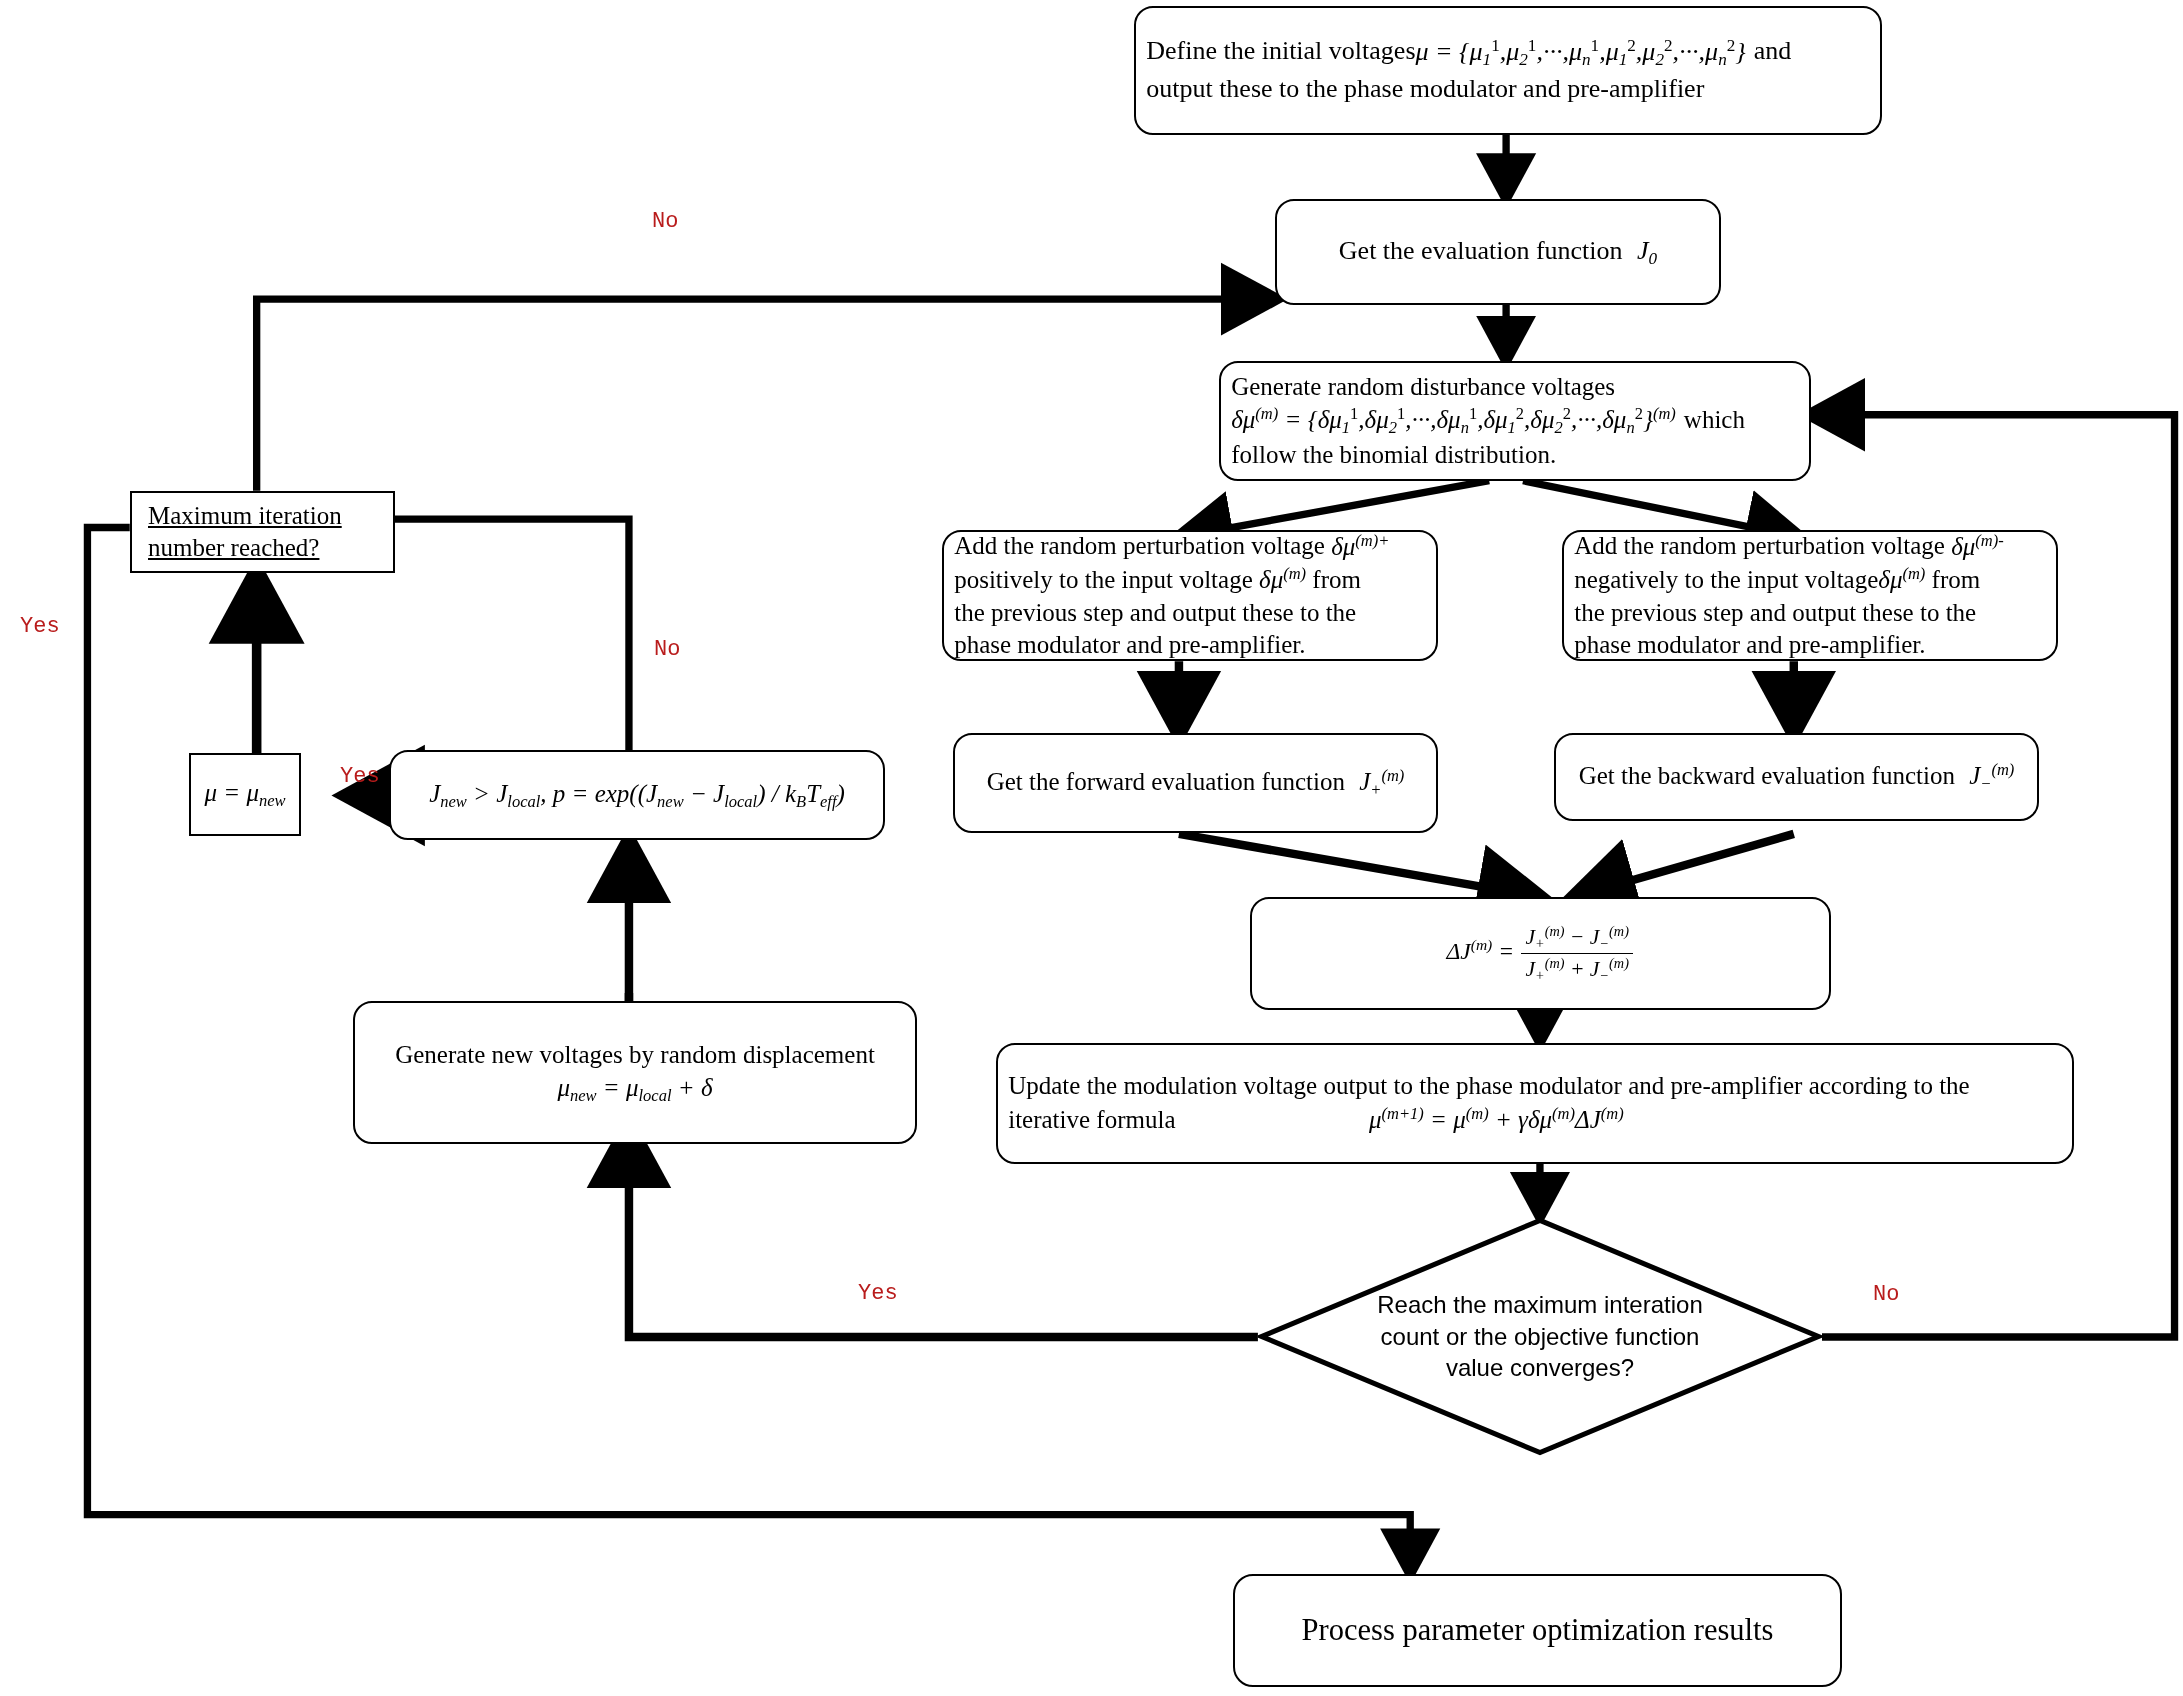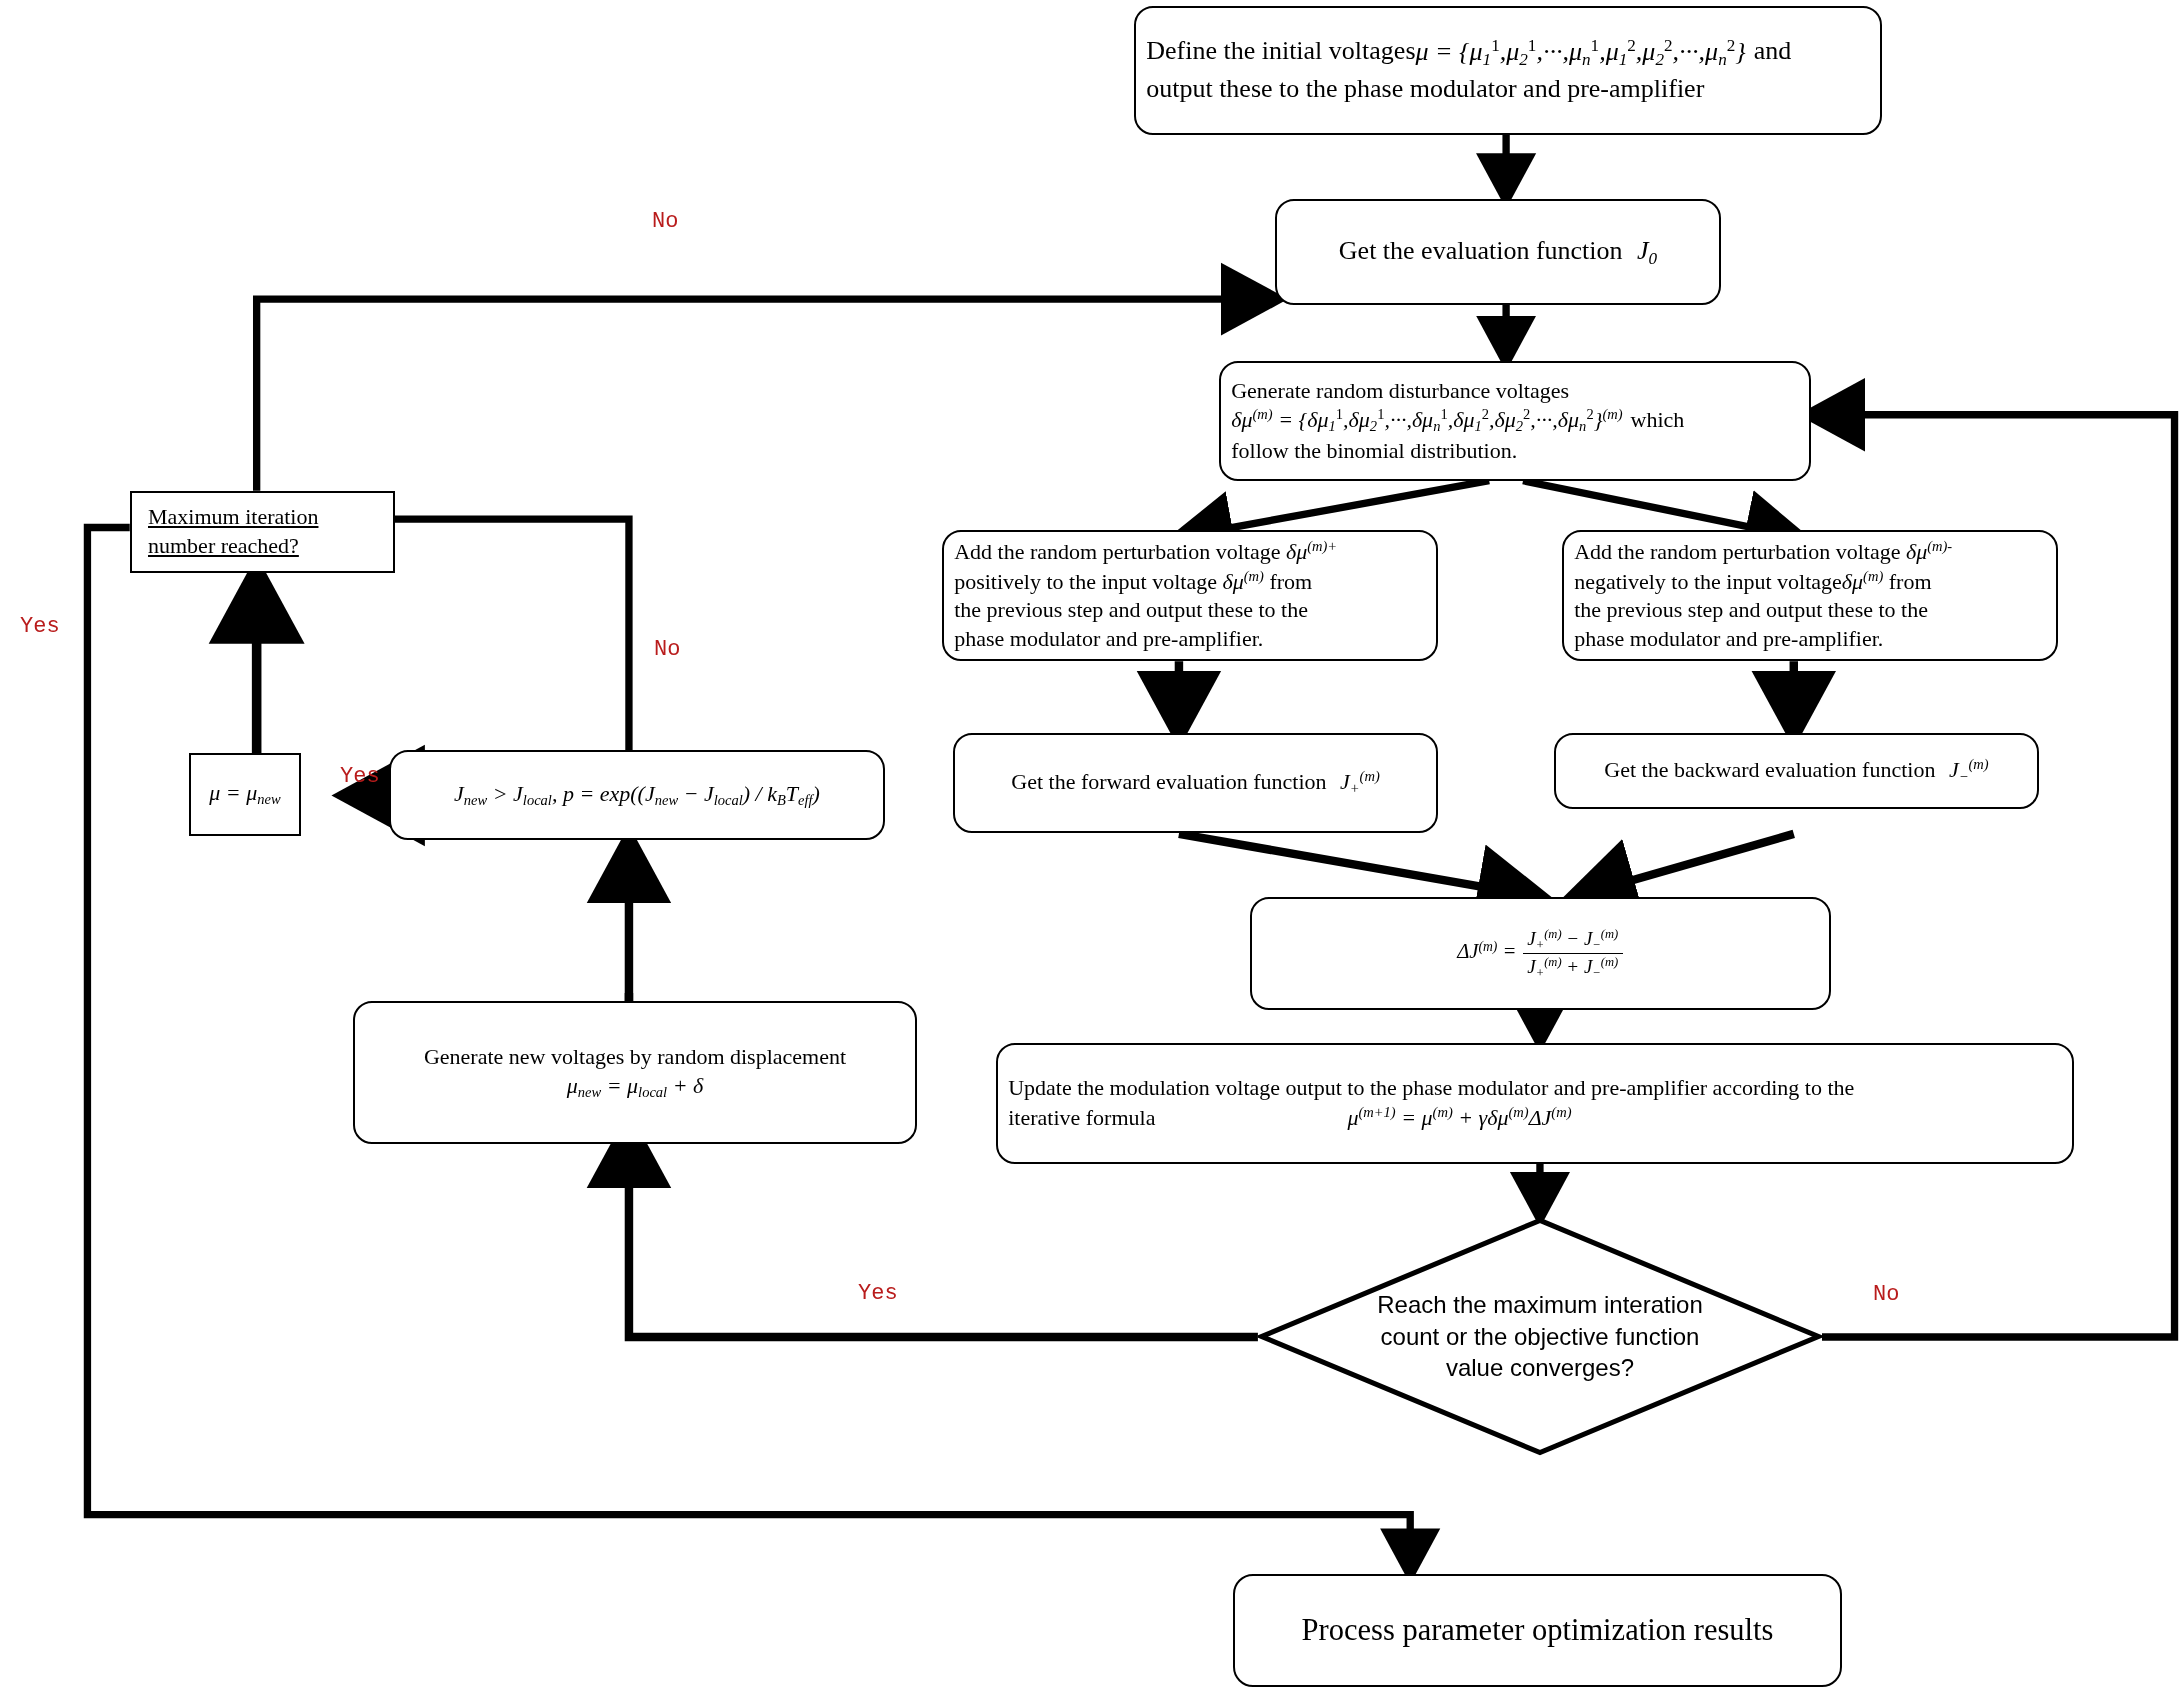--- a/index.html
+++ b/index.html
@@ -9,21 +9,21 @@
 
   .node{position:absolute;box-sizing:border-box;background:#fff;
         border:2.8px solid #000;display:flex;align-items:center;justify-content:center;
         text-align:center;color:#000;}
   .rounded{border-radius:19px;}
   .sharp{border-radius:0;}
   .node .inner{padding:0 10.2px;width:100%;}
   .lft{text-align:left;}
   .ctr{text-align:center;}
 
-  .t44{font-size:22px;line-height:1.30;}
+  .t44{font-size:25px;line-height:1.30;}
   .t46{font-size:26px;line-height:1.32;}
   .t54{font-size:30.5px;line-height:1.30;}
 
   .mathi{font-style:italic;}
   .sub{font-size:0.66em;vertical-align:-0.30em;font-style:italic;}
   .sup{font-size:0.66em;vertical-align:0.55em;font-style:italic;}
   .supn{font-size:0.66em;vertical-align:0.55em;font-style:normal;}
   .nowrap{white-space:nowrap;}
 
   .frac{display:inline-block;vertical-align:middle;text-align:center;
@@ -141,21 +141,21 @@
     </div>
   </div>
 
   <div class="node rounded" style="left:953px;top:733px;width:485px;height:100px;">
     <div class="inner ctr t44">
       <span>Get the forward evaluation function</span>
       <span class="gap"></span><span class="mathi nowrap">J<span class="sub">+</span><span class="sup">(m)</span></span>
     </div>
   </div>
 
-  <div class="node rounded" style="left:1554px;top:733px;width:485px;height:76px;">
+  <div class="node rounded" style="left:1554px;top:733px;width:485px;height:88px;">
     <div class="inner ctr t44">
       <span>Get the backward evaluation function</span>
       <span class="gap"></span><span class="mathi nowrap">J<span class="sub">−</span><span class="sup">(m)</span></span>
     </div>
   </div>
 
   <div class="node rounded" style="left:1250px;top:897px;width:581px;height:113px;">
     <div class="inner ctr t44">
       <span class="eqline" style="font-size:0.94em;">
         <span class="mathi nowrap">ΔJ<span class="sup">(m)</span>&nbsp;=</span>

